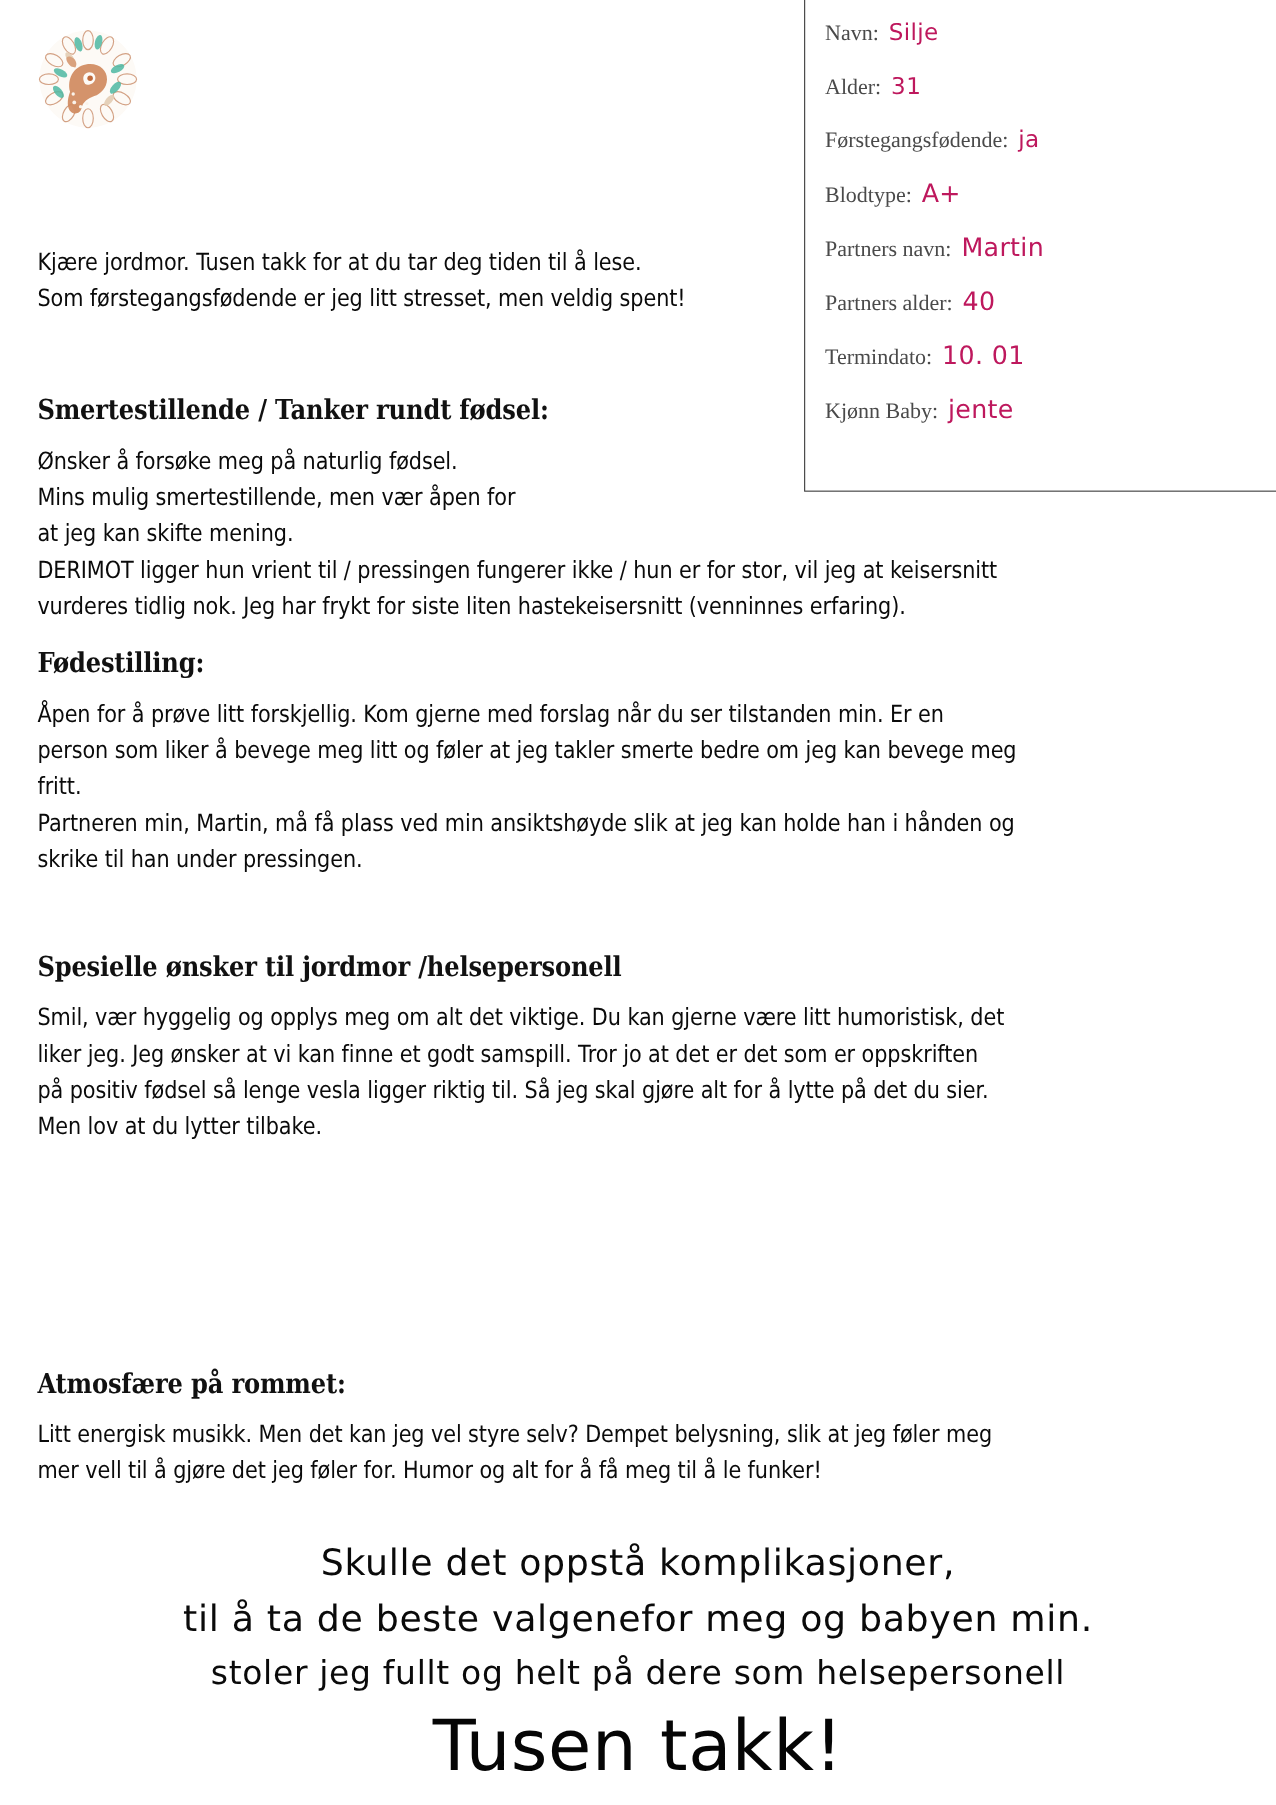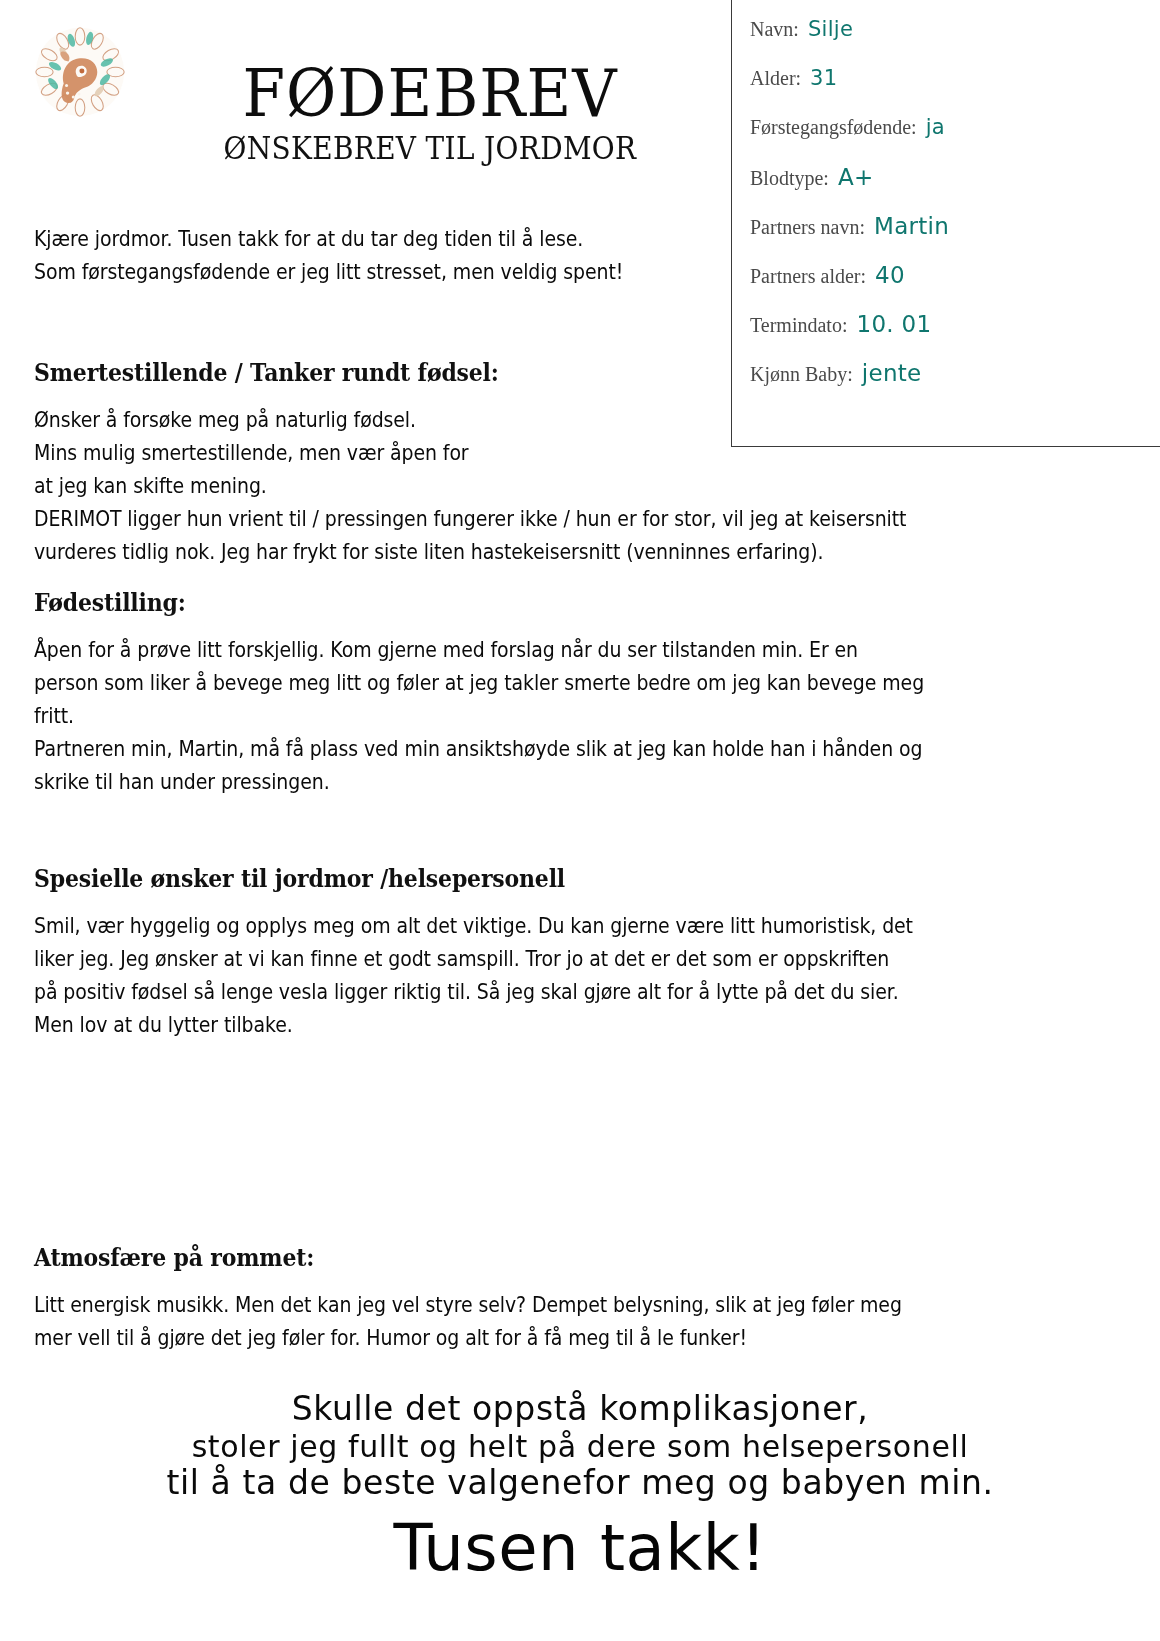--- a/index.html
+++ b/index.html
@@ -75,21 +75,21 @@
   }
   .info-label {
     font-family: "Liberation Serif", serif;
     font-size: 20px;
     color: #4a4a4a;
     white-space: nowrap;
   }
   .info-value {
     font-family: "DejaVu Sans", sans-serif;
     font-size: 21px;
-    color: #0f766e;
+    color: #be185d;
     margin-left: 9px;
     white-space: nowrap;
     font-weight: 500;
     letter-spacing: 0.3px;
   }
   .info-value.big {
     font-size: 23px;
   }
 
   
@@ -136,21 +136,21 @@
   .footer {
     position: absolute;
     left: 0;
     top: 1390px;
     width: 1160px;
     text-align: center;
   }
   .footer-line {
     font-family: "DejaVu Sans", sans-serif;
     color: #0a0a0a;
-    margin: 0;
+    margin: 12px;
     line-height: 1.18;
     letter-spacing: 0.6px;
   }
   .footer-l1 { font-size: 33px; }
   .footer-l2 { font-size: 30px; }
   .footer-l3 { font-size: 33px; }
   .footer-thanks {
     font-family: "DejaVu Sans", sans-serif;
     font-size: 64px;
     color: #050505;
@@ -207,24 +207,20 @@
         <circle cx="37" cy="72" r="1.8"></circle>
         <circle cx="43" cy="76" r="1.6"></circle>
         <circle cx="36" cy="64" r="1.6"></circle>
         <circle cx="49" cy="73" r="1.5"></circle>
       </g>
 
       <path d="M34 38 C28 33 28 27 34 29 C39 31 40 36 38 39 Z" fill="#D9A27E"></path>
     </svg>
   </div>
 
-  <div class="title-block">
-    <div class="main-title">FØDEBREV</div>
-    <div class="sub-title">ØNSKEBREV TIL JORDMOR</div>
-  </div>
 
   <div class="info-box">
     <div class="info-row">
       <span class="info-label">Navn:</span>
       <span class="info-value">Silje</span>
     </div>
     <div class="info-row">
       <span class="info-label">Alder:</span>
       <span class="info-value">31</span>
     </div>
@@ -295,18 +291,18 @@
   <div class="section" style="top:1243px;">
     <div class="section-heading">Atmosfære på rommet:</div>
     <div class="section-body">
       <div class="body-line">Litt energisk musikk. Men det kan jeg vel styre selv? Dempet belysning, slik at jeg føler meg</div>
       <div class="body-line">mer vell til å gjøre det jeg føler for. Humor og alt for å få meg til å le funker!</div>
     </div>
   </div>
 
   <div class="footer">
     <div class="footer-line footer-l1">Skulle det oppstå komplikasjoner,</div>
+    <div class="footer-line footer-l3">til å ta de beste valgenefor meg og babyen min.</div>
     <div class="footer-line footer-l2">stoler jeg fullt og helt på dere som helsepersonell</div>
-    <div class="footer-line footer-l3">til å ta de beste valgenefor meg og babyen min.</div>
     <div class="footer-thanks">Tusen takk!</div>
   </div>
 
 </div>
 
 </body></html>

